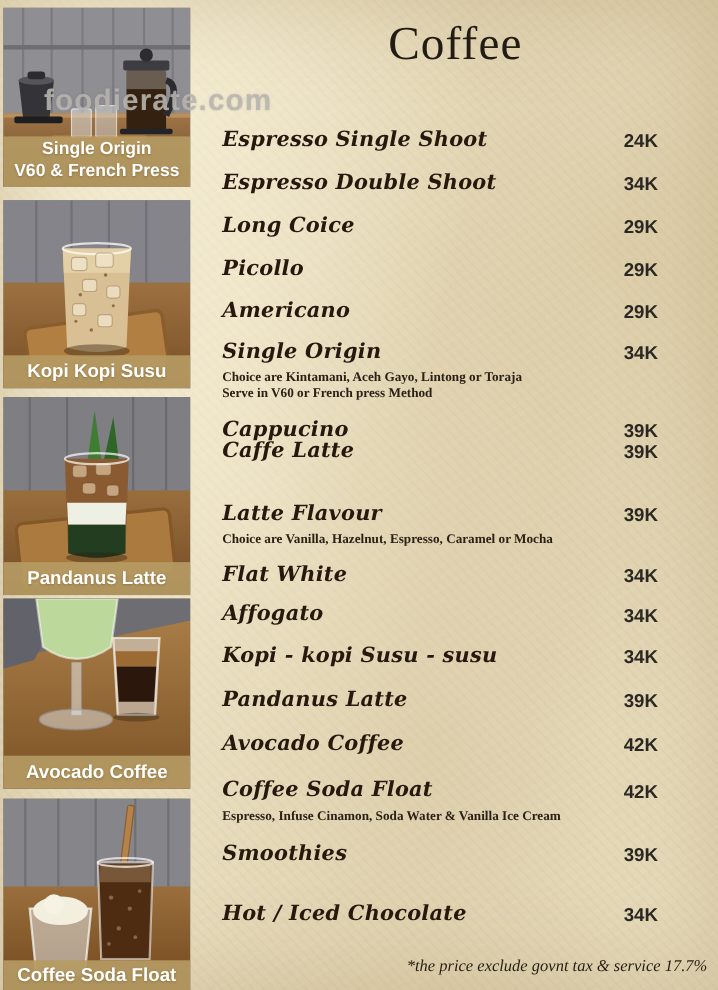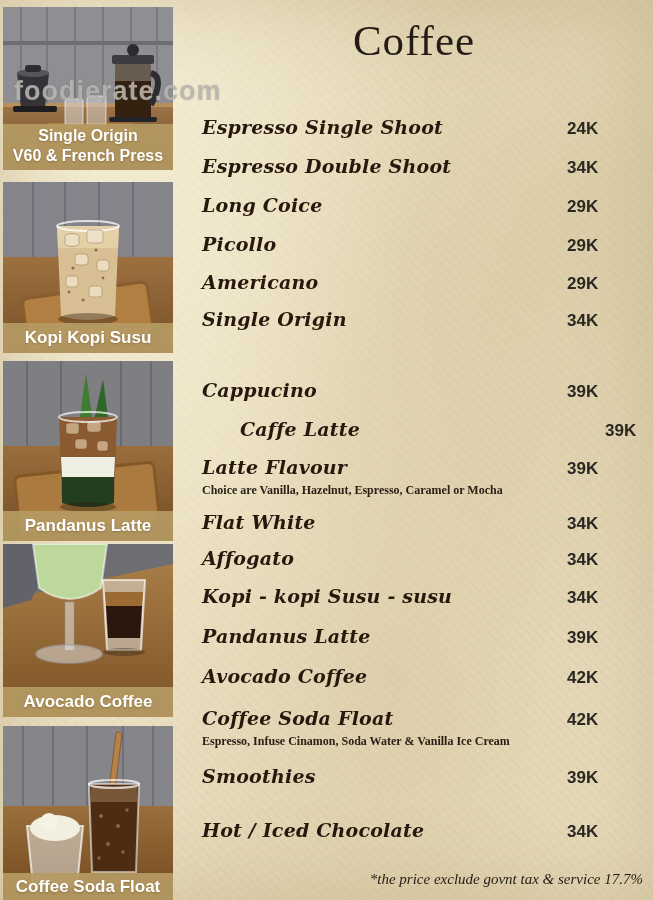--- a/index.html
+++ b/index.html
@@ -23,21 +23,21 @@
     position:absolute;left:0;right:0;bottom:0;
     background:rgba(181,154,99,0.92);
     color:#fff;font-weight:bold;text-align:center;
     text-shadow:0 1px 2px rgba(80,60,20,0.35);
   }
   .cap.two{height:44px;font-size:16px;line-height:20px;padding-top:2px;}
   .cap.one{height:30px;font-size:17px;line-height:30px;}
   .cap.last{height:27px;font-size:17px;line-height:27px;}
   
   .watermark{
-    position:absolute;left:14px;top:76px;width:260px;
+    position:absolute;left:40px;top:76px;width:260px;
     font-size:27px;font-weight:bold;letter-spacing:1px;
     color:rgba(185,182,177,0.88);
     text-shadow:0 0 2px rgba(90,90,90,0.25);
     z-index:5;pointer-events:none;
   }
   
   #menu-panel{position:absolute;left:175px;top:0;width:478px;height:640px;}
   .page-title{
     position:absolute;top:16px;left:0;right:0;text-align:center;
     font-family:"Liberation Serif", serif;font-weight:400;
@@ -291,26 +291,30 @@
       <span class="mname">Picollo</span>
       <span class="mprice">29K</span>
     </div>
     <div class="mrow" style="top:271px;">
       <span class="mname">Americano</span>
       <span class="mprice">29K</span>
     </div>
     <div class="mrow" style="top:308px;">
       <span class="mname">Single Origin</span>
       <span class="mprice">34K</span>
+      <div class="mdesc">
+        <div>Choice are Kintamani, Aceh Gayo, Lintong or Toraja</div>
+        <div>Serve in V60 or French press Method</div>
+      </div>
     </div>
     <div class="mrow" style="top:379px;">
       <span class="mname">Cappucino</span>
       <span class="mprice">39K</span>
     </div>
-    <div class="mrow" style="top:418px;margin-left:38px;">
+    <div class="mrow" style="top:398px;">
       <span class="mname">Caffe Latte</span>
       <span class="mprice">39K</span>
     </div>
     <div class="mrow" style="top:456px;">
       <span class="mname">Latte Flavour</span>
       <span class="mprice">39K</span>
       <div class="mdesc">
         <div>Choice are Vanilla, Hazelnut, Espresso, Caramel or Mocha</div>
       </div>
     </div>

